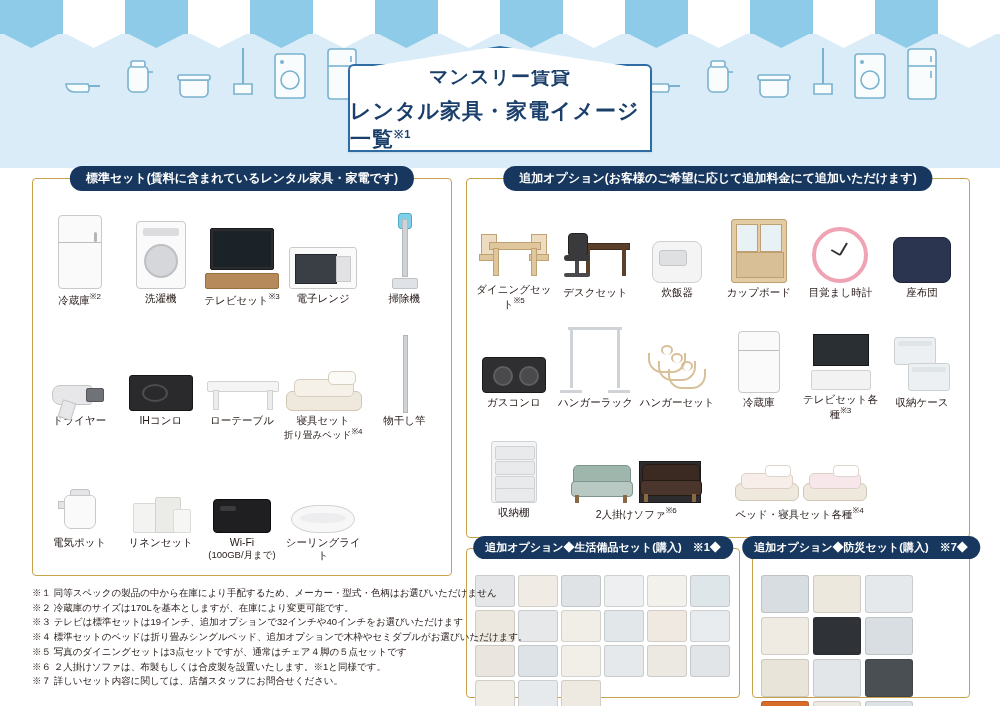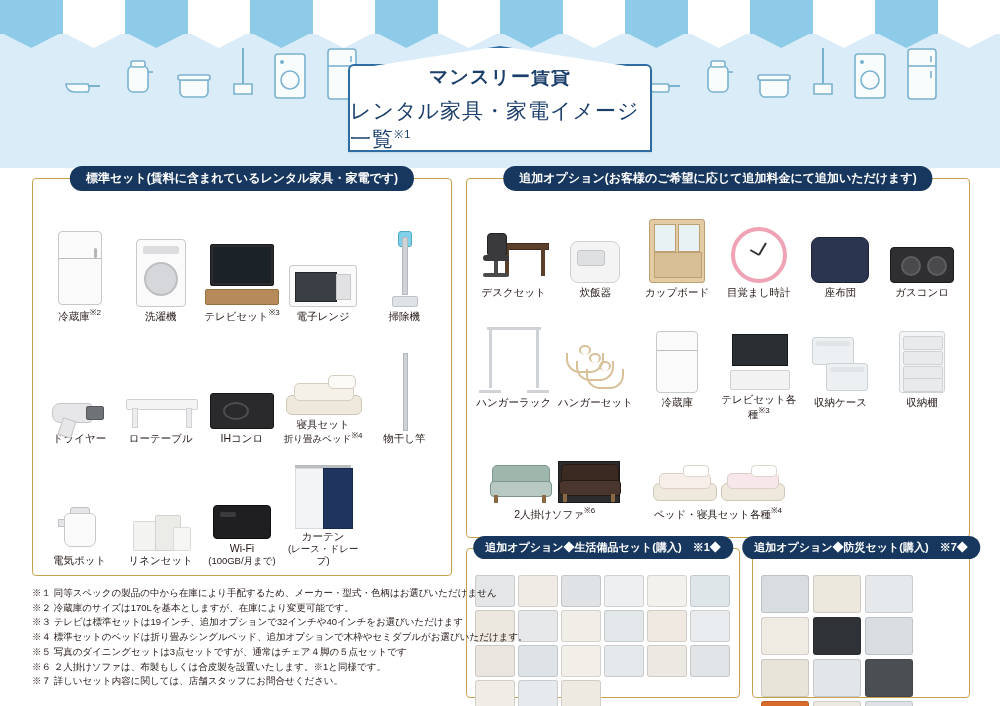--- a/index.html
+++ b/index.html
@@ -43,21 +43,21 @@
   }
   .title-badge:before{
     content:"";position:absolute;left:-2px;top:-20px;width:100%;height:22px;
     border-left:2px solid #2e6da4;border-right:2px solid #2e6da4;
     border-top:2px solid #2e6da4;
     background:#fff;
     clip-path:polygon(0 100%,50% 0,100% 100%);
     box-sizing:content-box;
   }
   .title-line1{font-size:19px;font-weight:bold;color:#1b3f6b;letter-spacing:1px;}
-  .title-line2{font-size:21px;font-weight:normal;color:#1b3f6b;letter-spacing:1px;margin-top:7px;}
+  .title-line2{font-size:21px;font-weight:bold;color:#1b3f6b;letter-spacing:1px;margin-top:7px;}
   .title-line2 .note{font-size:11px;vertical-align:super;}
 
   
   .panel{
     position:absolute;
     border:1.5px solid #c8a24a;
     border-radius:4px;
     background:#fff;
   }
   .panel-head{
@@ -84,21 +84,21 @@
   }
   .cell .art{
     width:100%;display:flex;align-items:flex-end;justify-content:center;
   }
   .cell .cap{
     font-size:10.5px;line-height:1.25;text-align:center;margin-top:3px;color:#231815;
   }
   .cap .note{font-size:8px;vertical-align:super;}
   .cap .sub{display:block;font-size:9.5px;}
 
-  #panel-standard .cell{width:20%;height:122px;padding:2px 1px;justify-content:flex-end;}
+  #panel-standard .cell{width:20%;height:122px;padding:2px 1px;}
   #panel-standard .art{height:84px;}
   #panel-options .cell{width:16.6666%;height:110px;padding:2px 1px;}
   #panel-options .art{height:78px;}
 
   
   .obj{position:relative;}
   .white{background:#fafafa;border:1px solid #c9c9cb;}
   .dark{background:#2c2c2e;border:1px solid #1a1a1c;}
   .rounded{border-radius:3px;}
 
@@ -423,38 +423,38 @@
             <div class="body"></div>
             <div class="nozzle"></div>
             <div class="handle"></div>
           </div>
         </div>
       <div class="cap"><span>ドライヤー</span></div>
     </div>
 
     <div class="cell">
       <div class="art">
+          <div class="obj ih"></div>
+        </div>
+      <div class="cap"><span>IHコンロ</span></div>
+    </div>
+
+    <div class="cell">
+      <div class="art">
           <div class="obj ltable">
             <div class="top"></div>
             <div class="leg" style="left:6px"></div>
             <div class="leg" style="left:60px"></div>
           </div>
         </div>
       <div class="cap"><span>ローテーブル</span></div>
     </div>
 
     <div class="cell">
       <div class="art">
-          <div class="obj ih"></div>
-        </div>
-      <div class="cap"><span>IHコンロ</span></div>
-    </div>
-
-    <div class="cell">
-      <div class="art">
           <div class="obj futon">
             <div class="mat"></div>
             <div class="fold"></div>
             <div class="pil"></div>
           </div>
         </div>
       <div class="cap"><span>寝具セット</span><span class="sub"><span>折り畳みベッド</span><span class="note">※4</span></span></div>
     </div>
 
     <div class="cell">
@@ -488,39 +488,53 @@
       <div class="cap"><span>リネンセット</span></div>
     </div>
 
     <div class="cell">
       <div class="art">
           <div class="obj wifi"></div>
         </div>
       <div class="cap"><span>Wi-Fi</span><span class="sub">(100GB/月まで)</span></div>
     </div>
 
-
-    <div class="cell">
-      <div class="art">
-          <div class="obj curtain">
-            <div class="rod"></div>
-            <div class="lace"></div>
-            <div class="drape"></div>
-          </div>
-        </div>
-      <div class="cap"><span>カーテン</span><span class="sub">(レース・ドレープ)</span></div>
-    </div>
+    <div class="cell">
+      <div class="art">
+          <div class="obj clight"></div>
+        </div>
+      <div class="cap"><span>シーリングライト</span></div>
+    </div>
+
 
   </div>
 </div>
 
 <div class="panel" id="panel-options">
   <div class="panel-head">追加オプション(お客様のご希望に応じて追加料金にて追加いただけます)</div>
   <div class="grid">
 
+    <div class="cell">
+      <div class="art">
+        <div class="obj dining">
+          <div class="chair" style="left:0">
+              <div class="bk"></div>
+              <div class="st"></div>
+            </div>
+          <div class="chair" style="left:50px">
+              <div class="bk"></div>
+              <div class="st"></div>
+            </div>
+          <div class="tabletop"></div>
+            <div class="dleg" style="left:12px"></div>
+            <div class="dleg" style="left:50px"></div>
+        </div>
+      </div>
+      <div class="cap"><span>ダイニングセット</span><span class="note">※5</span></div>
+    </div>
 
     <div class="cell">
       <div class="art">
         <div class="obj deskset">
           <div class="desk"></div>
             <div class="dl" style="left:24px"></div>
             <div class="dl" style="left:60px"></div>
           <div class="chairback"></div>
             <div class="chairseat"></div>
             <div class="chairpole"></div>

